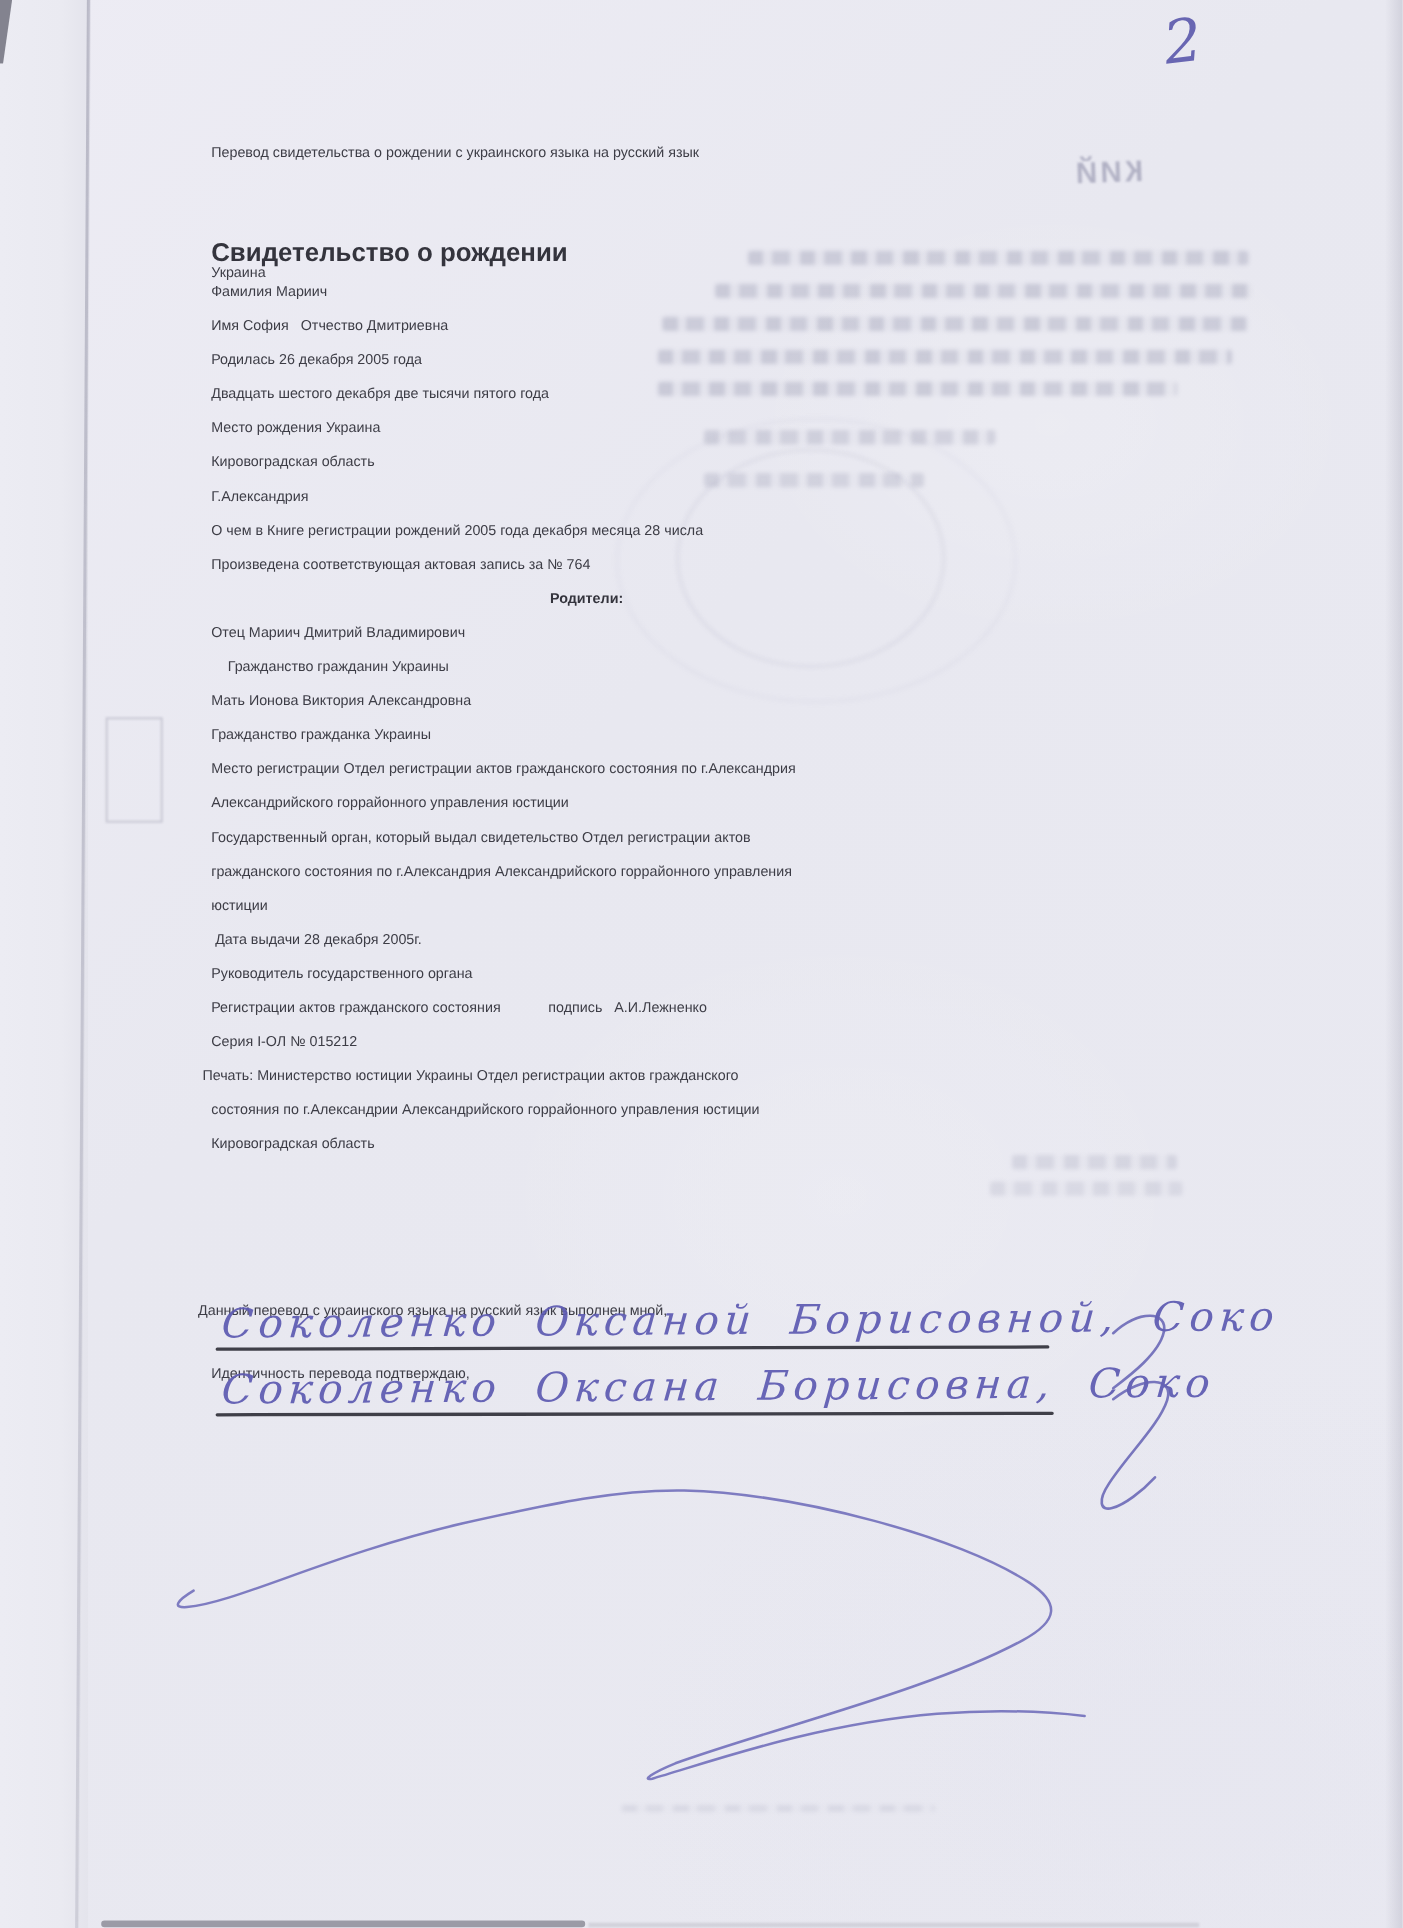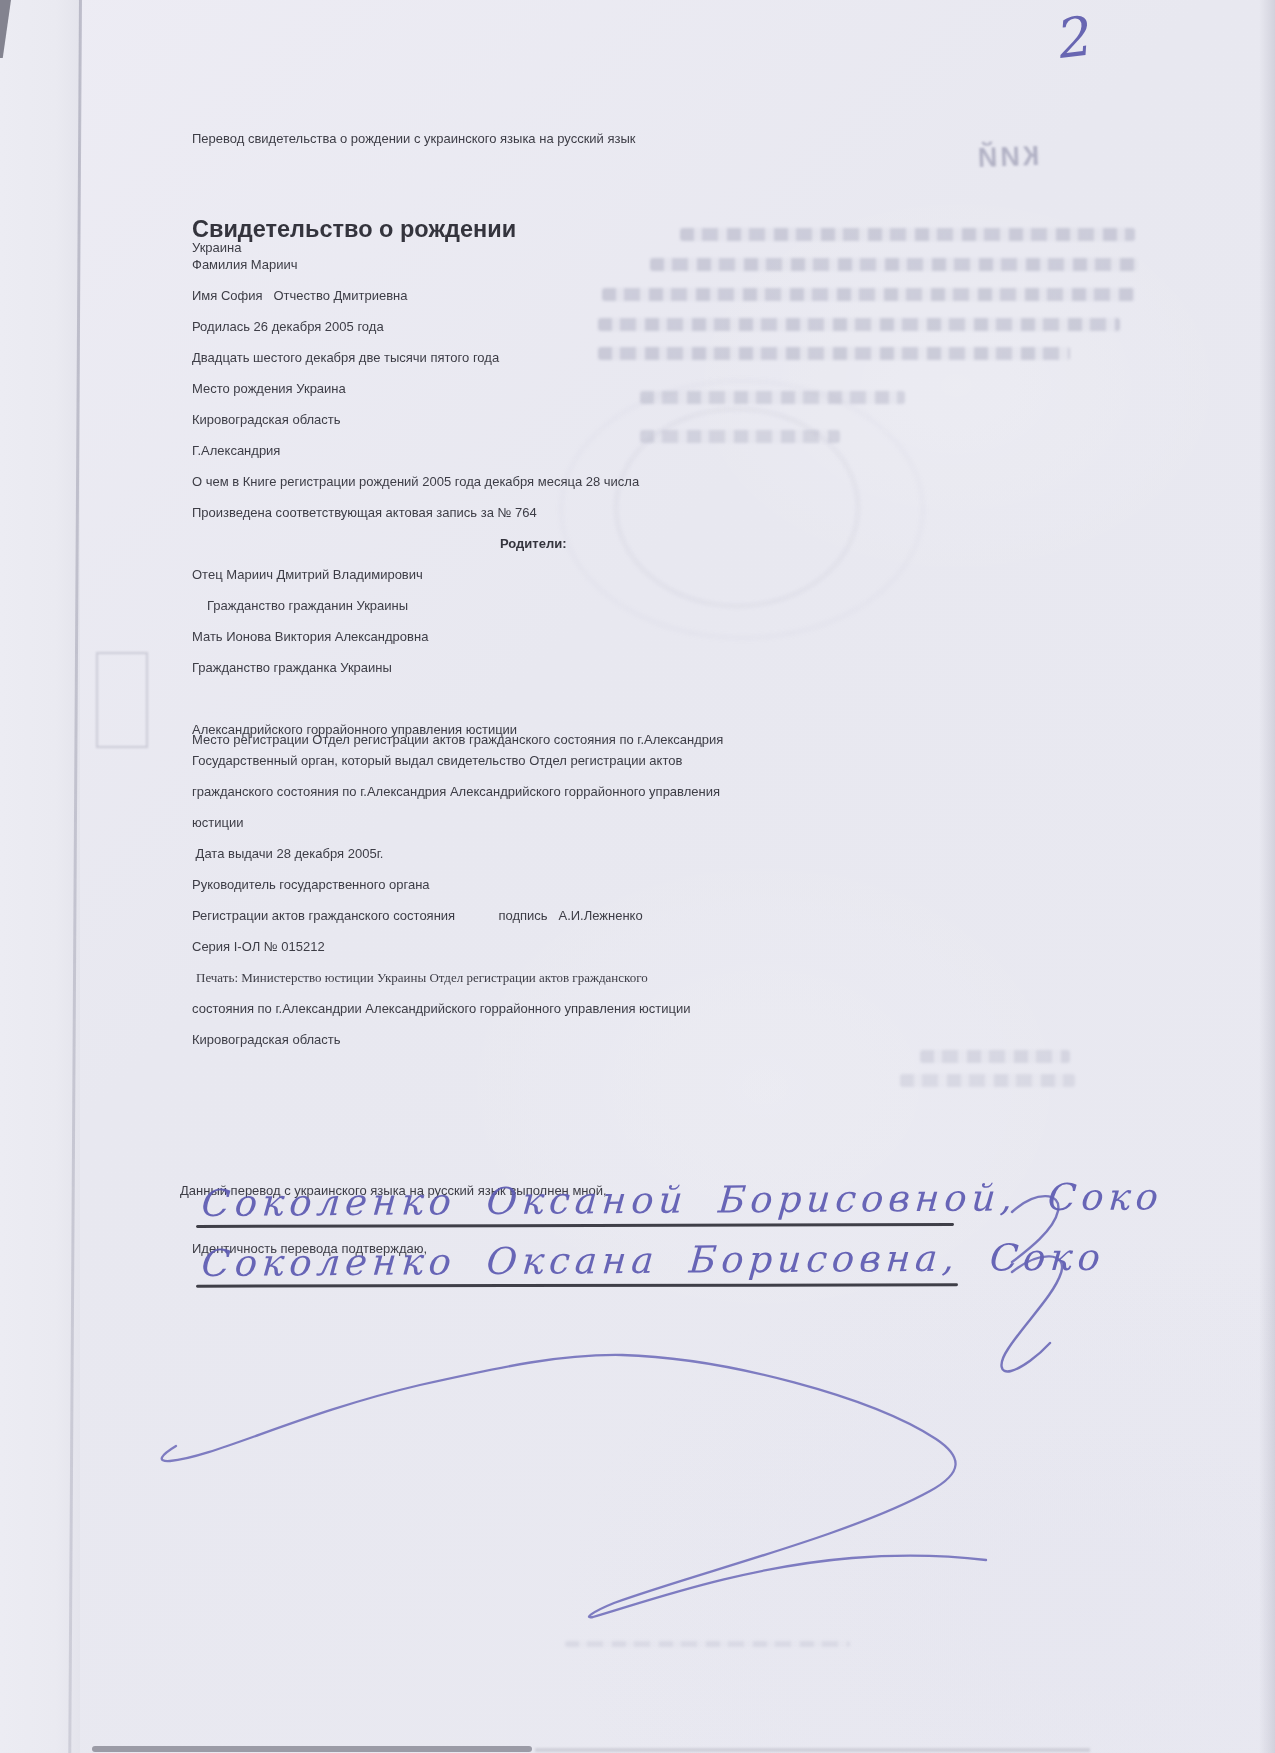--- a/index.html
+++ b/index.html
@@ -110,30 +110,30 @@
   <div class="abs tline" style="left:192px;top:438px;text-align:right;">Г.Александрия</div>
   <div class="abs tline" style="left:192px;top:469px;">О чем в Книге регистрации рождений 2005 года декабря месяца 28 числа</div>
   <div class="abs tline" style="left:192px;top:500px;">Произведена соответствующая актовая запись за № 764</div>
 
   <div class="abs tline parents" style="top:531px;">Родители:</div>
 
   <div class="abs tline" style="left:192px;top:562px;">Отец Мариич Дмитрий Владимирович</div>
   <div class="abs tline" style="left:192px;top:593px;margin-left:15px;">Гражданство гражданин Украины</div>
   <div class="abs tline" style="left:192px;top:624px;">Мать Ионова Виктория Александровна</div>
   <div class="abs tline" style="left:192px;top:655px;">Гражданство гражданка Украины</div>
-  <div class="abs tline" style="left:192px;top:686px;margin-top:41px;">Место регистрации Отдел регистрации актов гражданского состояния по г.Александрия</div>
+  <div class="abs tline" style="left:192px;top:686px;">Место регистрации Отдел регистрации актов гражданского состояния по г.Александрия</div>
   <div class="abs tline" style="left:192px;top:717px;">Александрийского горрайонного управления юстиции</div>
   <div class="abs tline" style="left:192px;top:748px;">Государственный орган, который выдал свидетельство Отдел регистрации актов</div>
   <div class="abs tline" style="left:192px;top:779px;">гражданского состояния по г.Александрия Александрийского горрайонного управления</div>
   <div class="abs tline" style="left:192px;top:810px;">юстиции</div>
   <div class="abs tline" style="left:192px;top:841px;"> Дата выдачи 28 декабря 2005г.</div>
   <div class="abs tline" style="left:192px;top:872px;">Руководитель государственного органа</div>
   <div class="abs tline" style="left:192px;top:903px;">Регистрации актов гражданского состояния            подпись   А.И.Лежненко</div>
   <div class="abs tline" style="left:192px;top:934px;">Серия І-ОЛ № 015212</div>
-  <div class="abs tline" style="left:196px;top:965px;font-family:Liberation Serif, serif;">Печать: Министерство юстиции Украины Отдел регистрации актов гражданского</div>
+  <div class="abs tline" style="left:184px;top:965px;">Печать: Министерство юстиции Украины Отдел регистрации актов гражданского</div>
   <div class="abs tline" style="left:192px;top:996px;">состояния по г.Александрии Александрийского горрайонного управления юстиции</div>
   <div class="abs tline" style="left:192px;top:1027px;">Кировоградская область</div>
 
   <div class="abs tline" style="left:180px;top:1178px;">Данный перевод с украинского языка на русский язык выполнен мной,</div>
   <div class="abs hand" style="left:200px;top:1182px;">Соколенко Оксаной Борисовной, Соко</div>
   <div class="abs underline" style="left:196px;top:1224px;width:758px;transform:rotate(-0.15deg);"></div>
 
   <div class="abs tline" style="left:192px;top:1236px;">Идентичность перевода подтверждаю,</div>
   <div class="abs hand" style="left:200px;top:1242px;">Соколенко Оксана Борисовна, Соко</div>
   <div class="abs underline" style="left:196px;top:1284px;width:762px;transform:rotate(-0.1deg);"></div>

